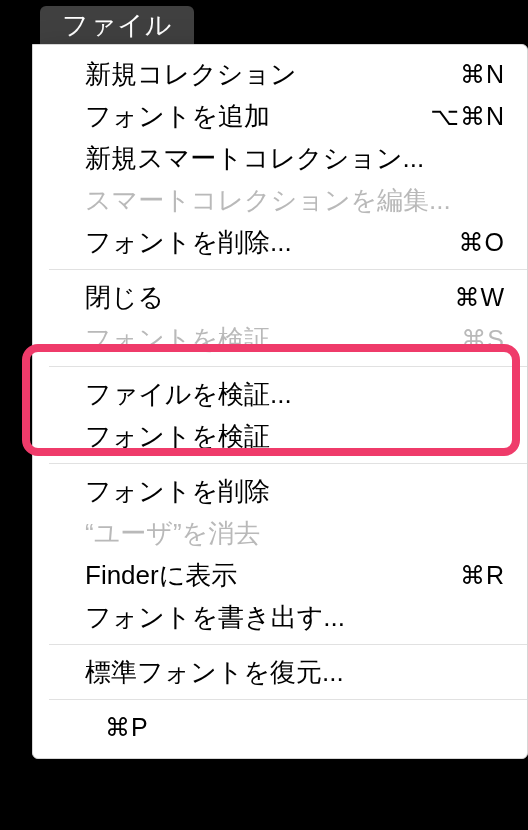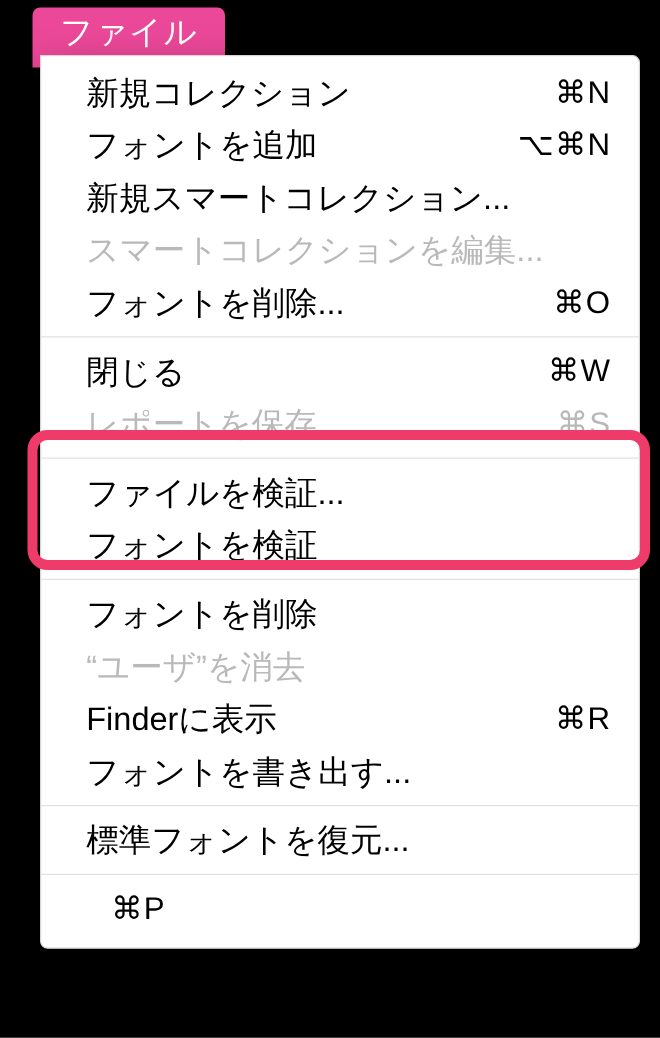--- a/index.html
+++ b/index.html
@@ -12,41 +12,41 @@
     overflow: hidden;
   }
   .stage {
     position: relative;
     width: 528px;
     height: 830px;
   }
   .menu-title {
     position: absolute;
     top: 6px;
-    left: 26px;
+    left: 40px;
     height: 48px;
     padding: 0 22px;
-    background: #ec4899;
+    background: #404040;
     color: #fff;
     font-size: 26px;
     line-height: 38px;
     letter-spacing: 1px;
     border-top-left-radius: 6px;
     border-top-right-radius: 6px;
   }
   .menu-panel {
     position: absolute;
     top: 44px;
     left: 32px;
     width: 478px;
     background: #fff;
     border: 1px solid #d6d6d6;
     border-radius: 0 6px 6px 6px;
     box-shadow: 0 18px 38px rgba(0,0,0,0.45);
-    padding: 8px 0 10px 0;
+    padding: 8px 0 10px 16px;
   }
   .menu-item {
     display: flex;
     align-items: center;
     justify-content: space-between;
     padding: 3px 22px 3px 36px;
     font-size: 26px;
     line-height: 36px;
     color: #000;
     white-space: nowrap;
@@ -107,21 +107,21 @@
       <span class="shortcut">⌘O</span>
     </div>
 
     <div class="sep"></div>
 
     <div class="menu-item">
       <span>閉じる</span>
       <span class="shortcut">⌘W</span>
     </div>
     <div class="menu-item disabled">
-      <span>レポートを保存...</span>
+      <span>フォントを検証...</span>
       <span class="shortcut">⌘S</span>
     </div>
 
     <div class="sep"></div>
 
     <div class="menu-item">
       <span>ファイルを検証...</span>
       <span class="shortcut"></span>
     </div>
     <div class="menu-item">

